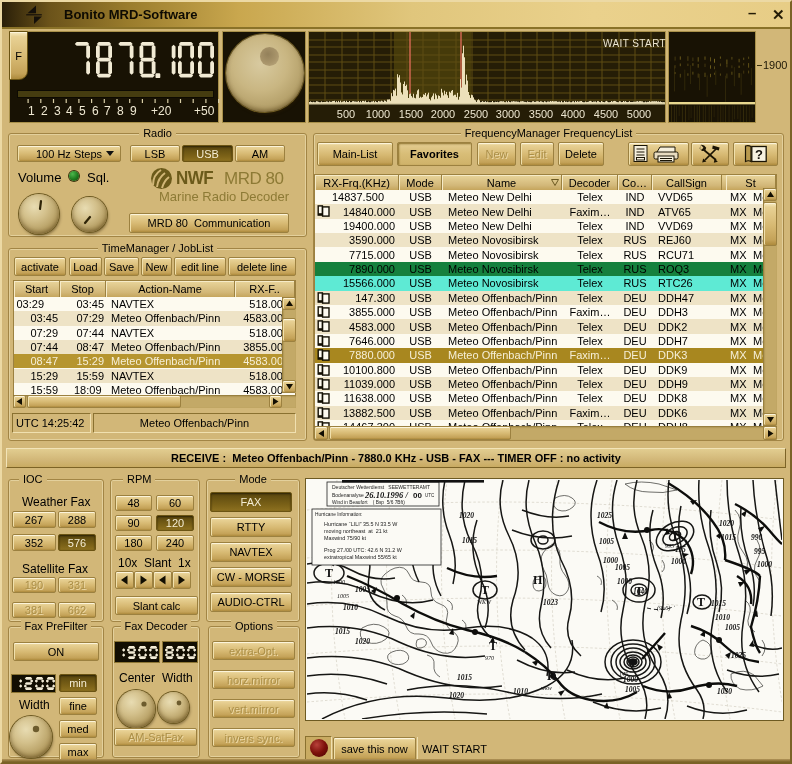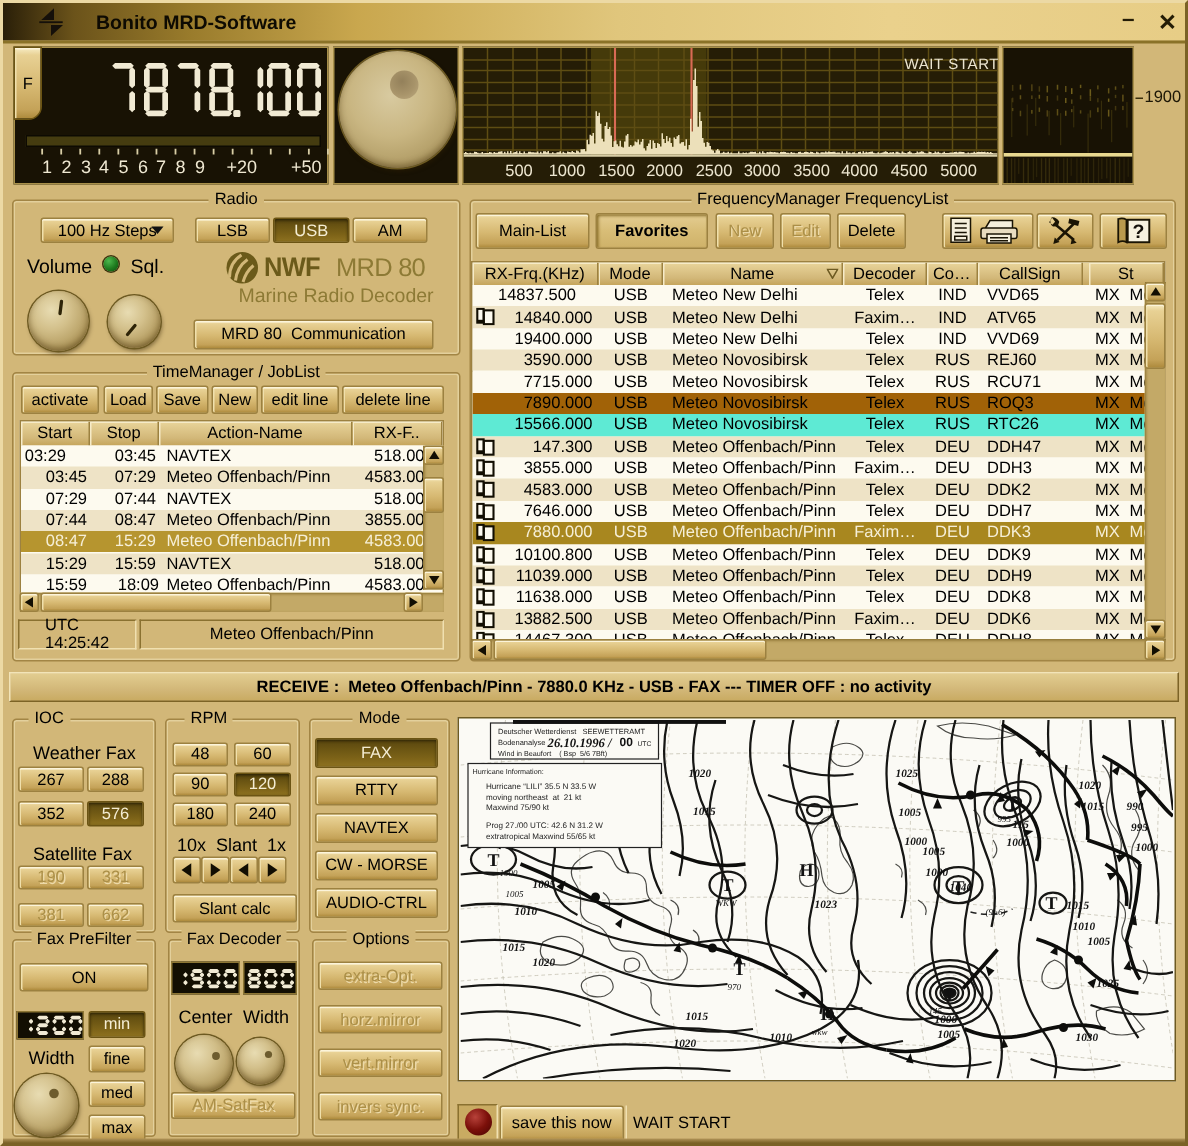--- a/index.html
+++ b/index.html
@@ -256,21 +256,21 @@
       </g>
     <rect x="0" y="70" width="86" height="2.4" fill="#e8d88f"></rect>
   </svg>
 </div>
 <div class="ab" style="left:757px;top:65px;width:5px;height:1px;background:#3a2f0c"></div>
 <span class="ab" style="left:763px;top:59px;font-size:11px;color:#1d1706">1900</span>
 
 <div class="gb" style="left:8px;top:133px;width:299px;height:104px">
     <span><b>Radio</b></span>
   </div>
-<div class="btn" style="left:27px;top:145px;width:89px;height:17px">100 Hz Steps<span style="position:absolute;right:6px;top:5px;width:0;height:0;border:4px solid transparent;border-top:5px solid #111;border-bottom:none"></span></div>
+<div class="btn" style="left:17px;top:145px;width:104px;height:17px">100 Hz Steps<span style="position:absolute;right:6px;top:5px;width:0;height:0;border:4px solid transparent;border-top:5px solid #111;border-bottom:none"></span></div>
 <div class="btn" style="left:130px;top:145px;width:50px;height:17px">LSB</div>
 <div class="btn sel" style="left:182px;top:145px;width:51px;height:17px">USB</div>
 <div class="btn" style="left:235px;top:145px;width:50px;height:17px">AM</div>
 <span class="ab" style="left:18px;top:170px;font-size:13px">Volume</span>
 <div class="ab" style="left:69px;top:171px;width:10px;height:10px;border-radius:50%;background:radial-gradient(circle at 35% 30%,#4db84d 0%,#1e7a1e 55%,#0d4a0d 100%);box-shadow:0 0 0 1px #3d3510"></div>
 <span class="ab" style="left:87px;top:170px;font-size:13px">Sql.</span>
 <div class="knob" style="left:19px;top:194px;width:40px;height:40px"></div>
 <svg class="ab" style="left:19px;top:194px" width="40" height="40">
     <line x1="22" y1="7" x2="21" y2="15" stroke="#2e2408" stroke-width="2.2" stroke-linecap="round"></line>
   </svg>
@@ -403,21 +403,21 @@
 <div class="row" style="top:72.5px;height:14.4px;background:#fdfaef;">
       <span class="ab" style="left:17px;width:63px;text-align:right">7715.000</span>
       <span class="ab" style="left:84px;width:43px;text-align:center">USB</span>
       <span class="ab" style="left:133px">Meteo Novosibirsk</span>
       <span class="ab" style="left:247px;width:56px;text-align:center">Telex</span>
       <span class="ab" style="left:303px;width:34px;text-align:center">RUS</span>
       <span class="ab" style="left:343px">RCU71</span>
       <span class="ab" style="left:415px">MX</span>
       <span class="ab" style="left:438px">Me</span>
     </div>
-<div class="row" style="top:86.9px;height:14.4px;background:#a16207;">
+<div class="row" style="top:86.9px;height:14.4px;background:#15803d;">
       <span class="ab" style="left:17px;width:63px;text-align:right">7890.000</span>
       <span class="ab" style="left:84px;width:43px;text-align:center">USB</span>
       <span class="ab" style="left:133px">Meteo Novosibirsk</span>
       <span class="ab" style="left:247px;width:56px;text-align:center">Telex</span>
       <span class="ab" style="left:303px;width:34px;text-align:center">RUS</span>
       <span class="ab" style="left:343px">ROQ3</span>
       <span class="ab" style="left:415px">MX</span>
       <span class="ab" style="left:438px">Me</span>
     </div>
 <div class="row" style="top:101.3px;height:14.4px;background:#5eead4;">
@@ -653,21 +653,21 @@
       <span class="ab" style="left:214px;width:55px;text-align:right">4583.00</span>
     </div>
 <div class="row" style="top:87.5px;height:14.3px;background:#eee3c6;">
       <span class="ab" style="left:0px;width:44px;text-align:right">15:29</span>
       <span class="ab" style="left:46px;width:44px;text-align:right">15:59</span>
       <span class="ab" style="left:97px">NAVTEX</span>
       <span class="ab" style="left:214px;width:55px;text-align:right">518.00</span>
     </div>
 <div class="row" style="top:101.8px;height:14.3px;background:#fdfaef;">
       <span class="ab" style="left:0px;width:44px;text-align:right">15:59</span>
-      <span class="ab" style="left:48px;width:44px;text-align:right">18:09</span>
+      <span class="ab" style="left:60px;width:44px;">18:09</span>
       <span class="ab" style="left:97px">Meteo Offenbach/Pinn</span>
       <span class="ab" style="left:214px;width:55px;text-align:right">4583.00</span>
     </div>
 </div>
 <div class="ab" style="left:282px;top:297px;width:14px;height:96px;background:#c3a967;box-shadow:inset 1px 1px 2px #8a7130"></div>
 <div class="btn" style="left:282px;top:297px;width:14px;height:13px;padding:0">
     <svg width="9" height="9" viewBox="0 0 9 9">
       <path d="M4.5 1.5 L8 7 L1 7 Z" fill="#120e02"></path>
     </svg>
   </div>
@@ -682,21 +682,21 @@
     <svg width="9" height="9" viewBox="0 0 9 9">
       <path d="M1.5 4.5 L7 1 L7 8 Z" fill="#120e02"></path>
     </svg>
   </div>
 <div class="btn" style="left:27px;top:395px;width:154px;height:13px"></div>
 <div class="btn" style="left:269px;top:395px;width:13px;height:13px;padding:0">
     <svg width="9" height="9" viewBox="0 0 9 9">
       <path d="M7.5 4.5 L2 1 L2 8 Z" fill="#120e02"></path>
     </svg>
   </div>
-<div class="ab" style="left:12px;top:413px;width:79px;height:20px;background:#d2b778;border:1px solid;border-color:#8a7130 #f0e0b0 #f0e0b0 #8a7130;display:flex;align-items:center;padding-left:17px">UTC 14:25:42</div>
+<div class="ab" style="left:12px;top:413px;width:79px;height:20px;background:#d2b778;border:1px solid;border-color:#8a7130 #f0e0b0 #f0e0b0 #8a7130;display:flex;align-items:center;padding-left:3px">UTC 14:25:42</div>
 <div class="ab" style="left:93px;top:413px;width:203px;height:20px;background:#d2b778;border:1px solid;border-color:#8a7130 #f0e0b0 #f0e0b0 #8a7130;display:flex;align-items:center;justify-content:center">Meteo Offenbach/Pinn</div>
 
 <div class="ab" style="left:6px;top:448px;width:780px;height:20px;background:linear-gradient(180deg,#e2cd90,#d2b778 60%,#c9ab62);border:1px solid;border-color:#f2e4b8 #7c6326 #7c6326 #f2e4b8;display:flex;align-items:center;justify-content:center;font-weight:bold">RECEIVE :&nbsp;&nbsp;Meteo Offenbach/Pinn - 7880.0 KHz - USB - FAX --- TIMER OFF : no activity</div>
 
 <div class="gb" style="left:8px;top:479px;width:96px;height:143px">
     <span style="text-align:left;left:10px"><b>IOC</b></span>
   </div>
 <span class="ab" style="left:22px;top:495px;font-size:12px">Weather Fax</span>
 <div class="btn" style="left:12px;top:511px;width:44px;height:17px">267</div>
 <div class="btn" style="left:58px;top:511px;width:38px;height:17px">288</div>

